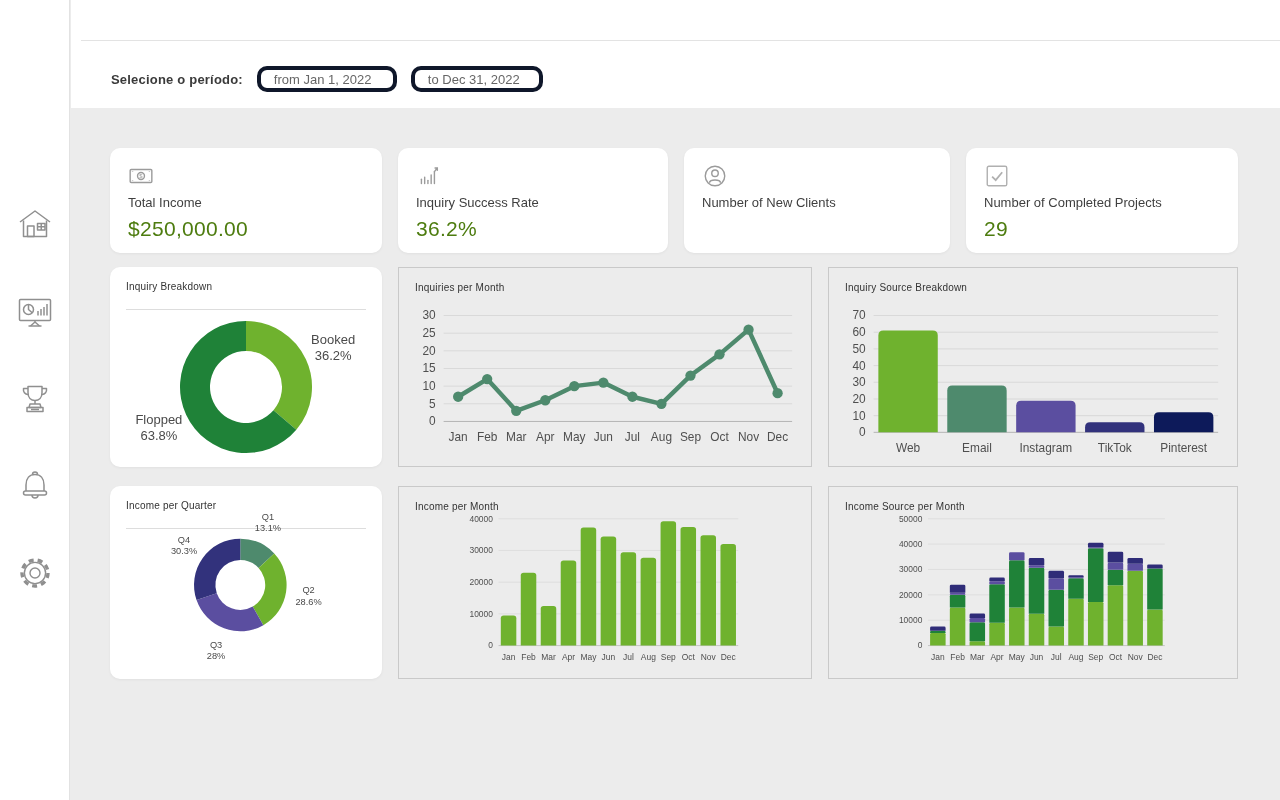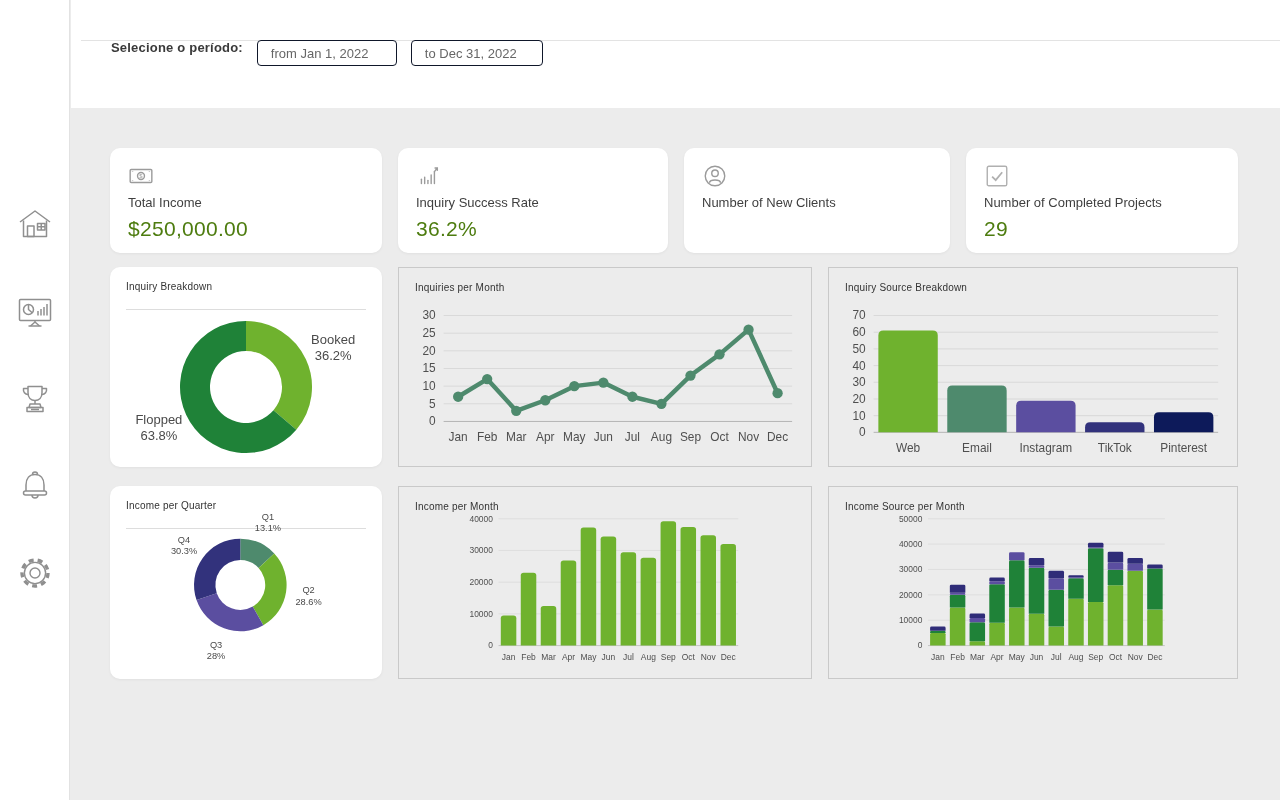--- a/index.html
+++ b/index.html
@@ -13,24 +13,24 @@
     position:absolute;left:0;top:0;width:70px;height:800px;background:#fff;
     border-right:1px solid #e2e2e2;box-sizing:border-box;
     display:flex;flex-direction:column;align-items:center;
     padding-top:205px;gap:47px;z-index:3;
   }
   .side-btn{width:40px;height:40px;background:none;border:none;padding:0;cursor:pointer;}
   .side-btn svg{display:block;}
   
   .header{position:absolute;left:71px;top:0;right:0;height:108px;background:#fff;z-index:2;}
   .header-rule{position:absolute;left:10px;right:0;top:40px;border-top:1px solid #e3e3e3;}
-  .header-row{position:absolute;left:40px;top:40px;height:78px;display:flex;align-items:flex-start;gap:14px;}
+  .header-row{position:absolute;left:40px;top:40px;height:78px;display:flex;align-items:center;gap:14px;}
   .period-label{font-size:13px;font-weight:bold;color:#3a3a3a;letter-spacing:.2px;}
   .date-input{
-    height:26px;border:1px solid #0f172a;border-radius:4px;background:#fff;
+    height:26px;border:4px solid #0f172a;border-radius:10px;background:#fff;
     font-family:"Liberation Sans",sans-serif;font-size:13px;color:#666;
     padding:0 13px;box-sizing:border-box;outline:none;
   }
   .date-input.from{width:140px;}
   .date-input.to{width:132px;}
   
   .content{
     position:absolute;left:71px;top:108px;right:0;bottom:0;background:#ececec;
     padding:40px 40px 0 39px;box-sizing:border-box;
   }

